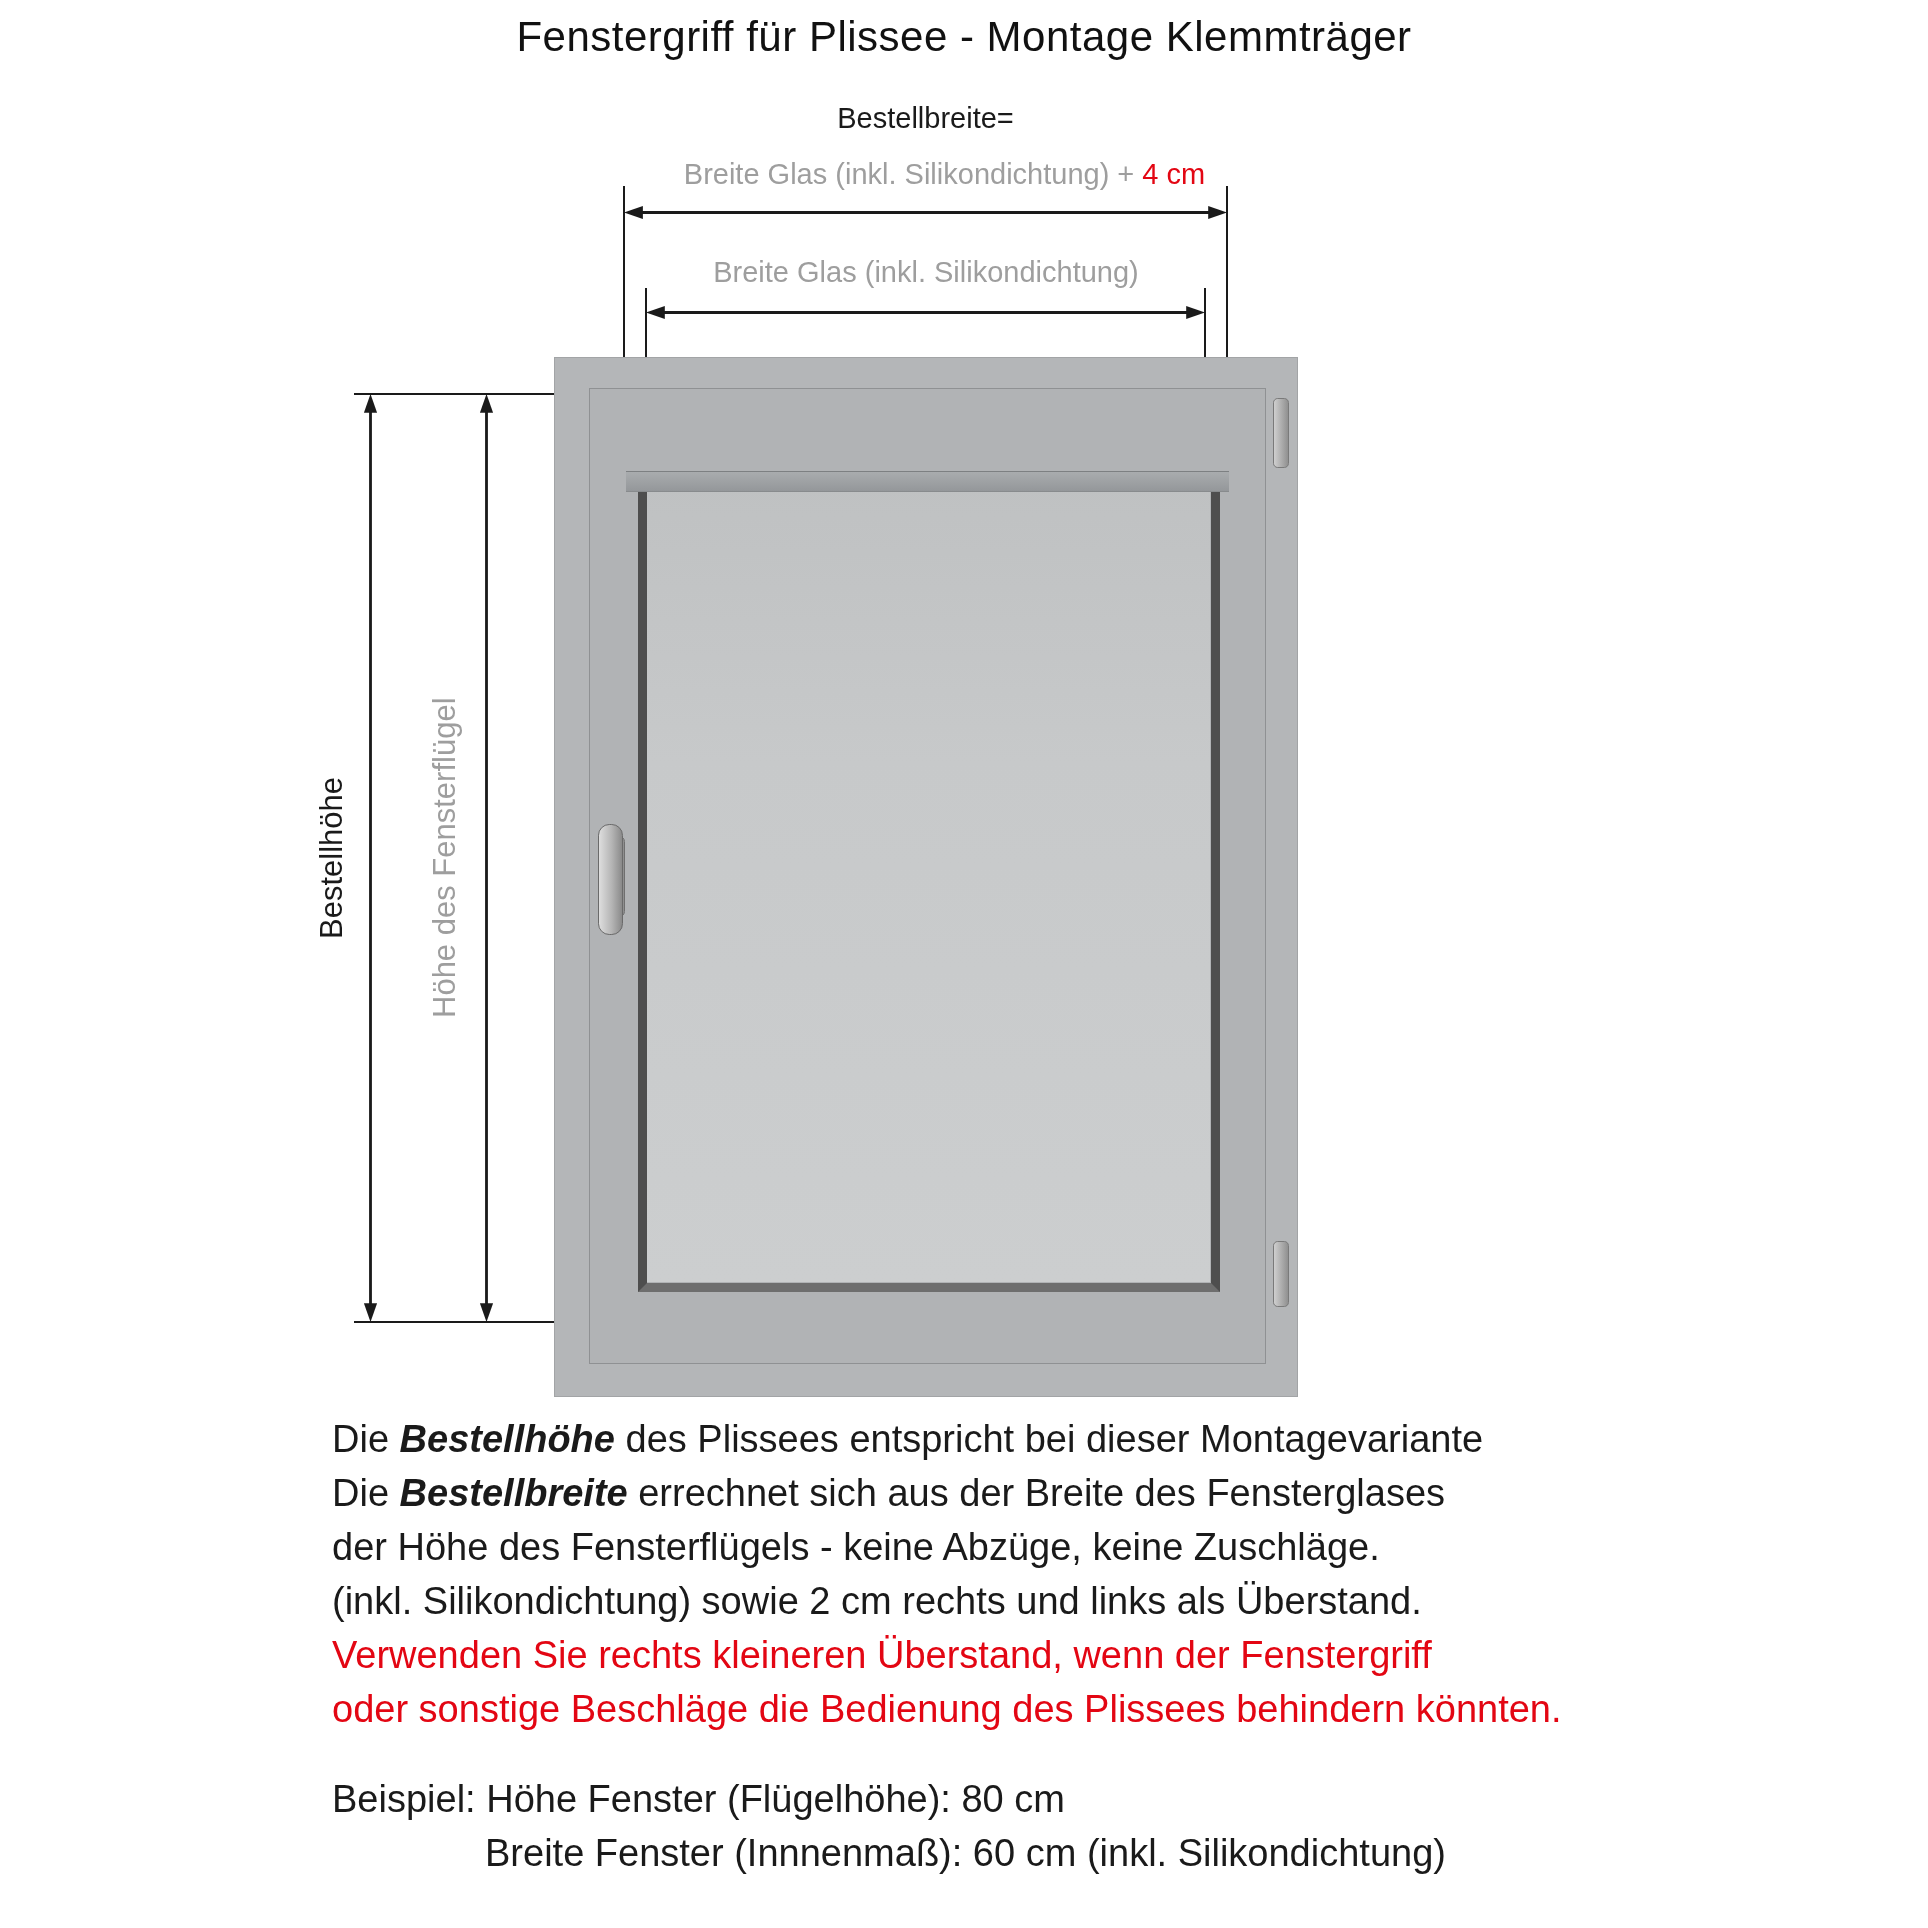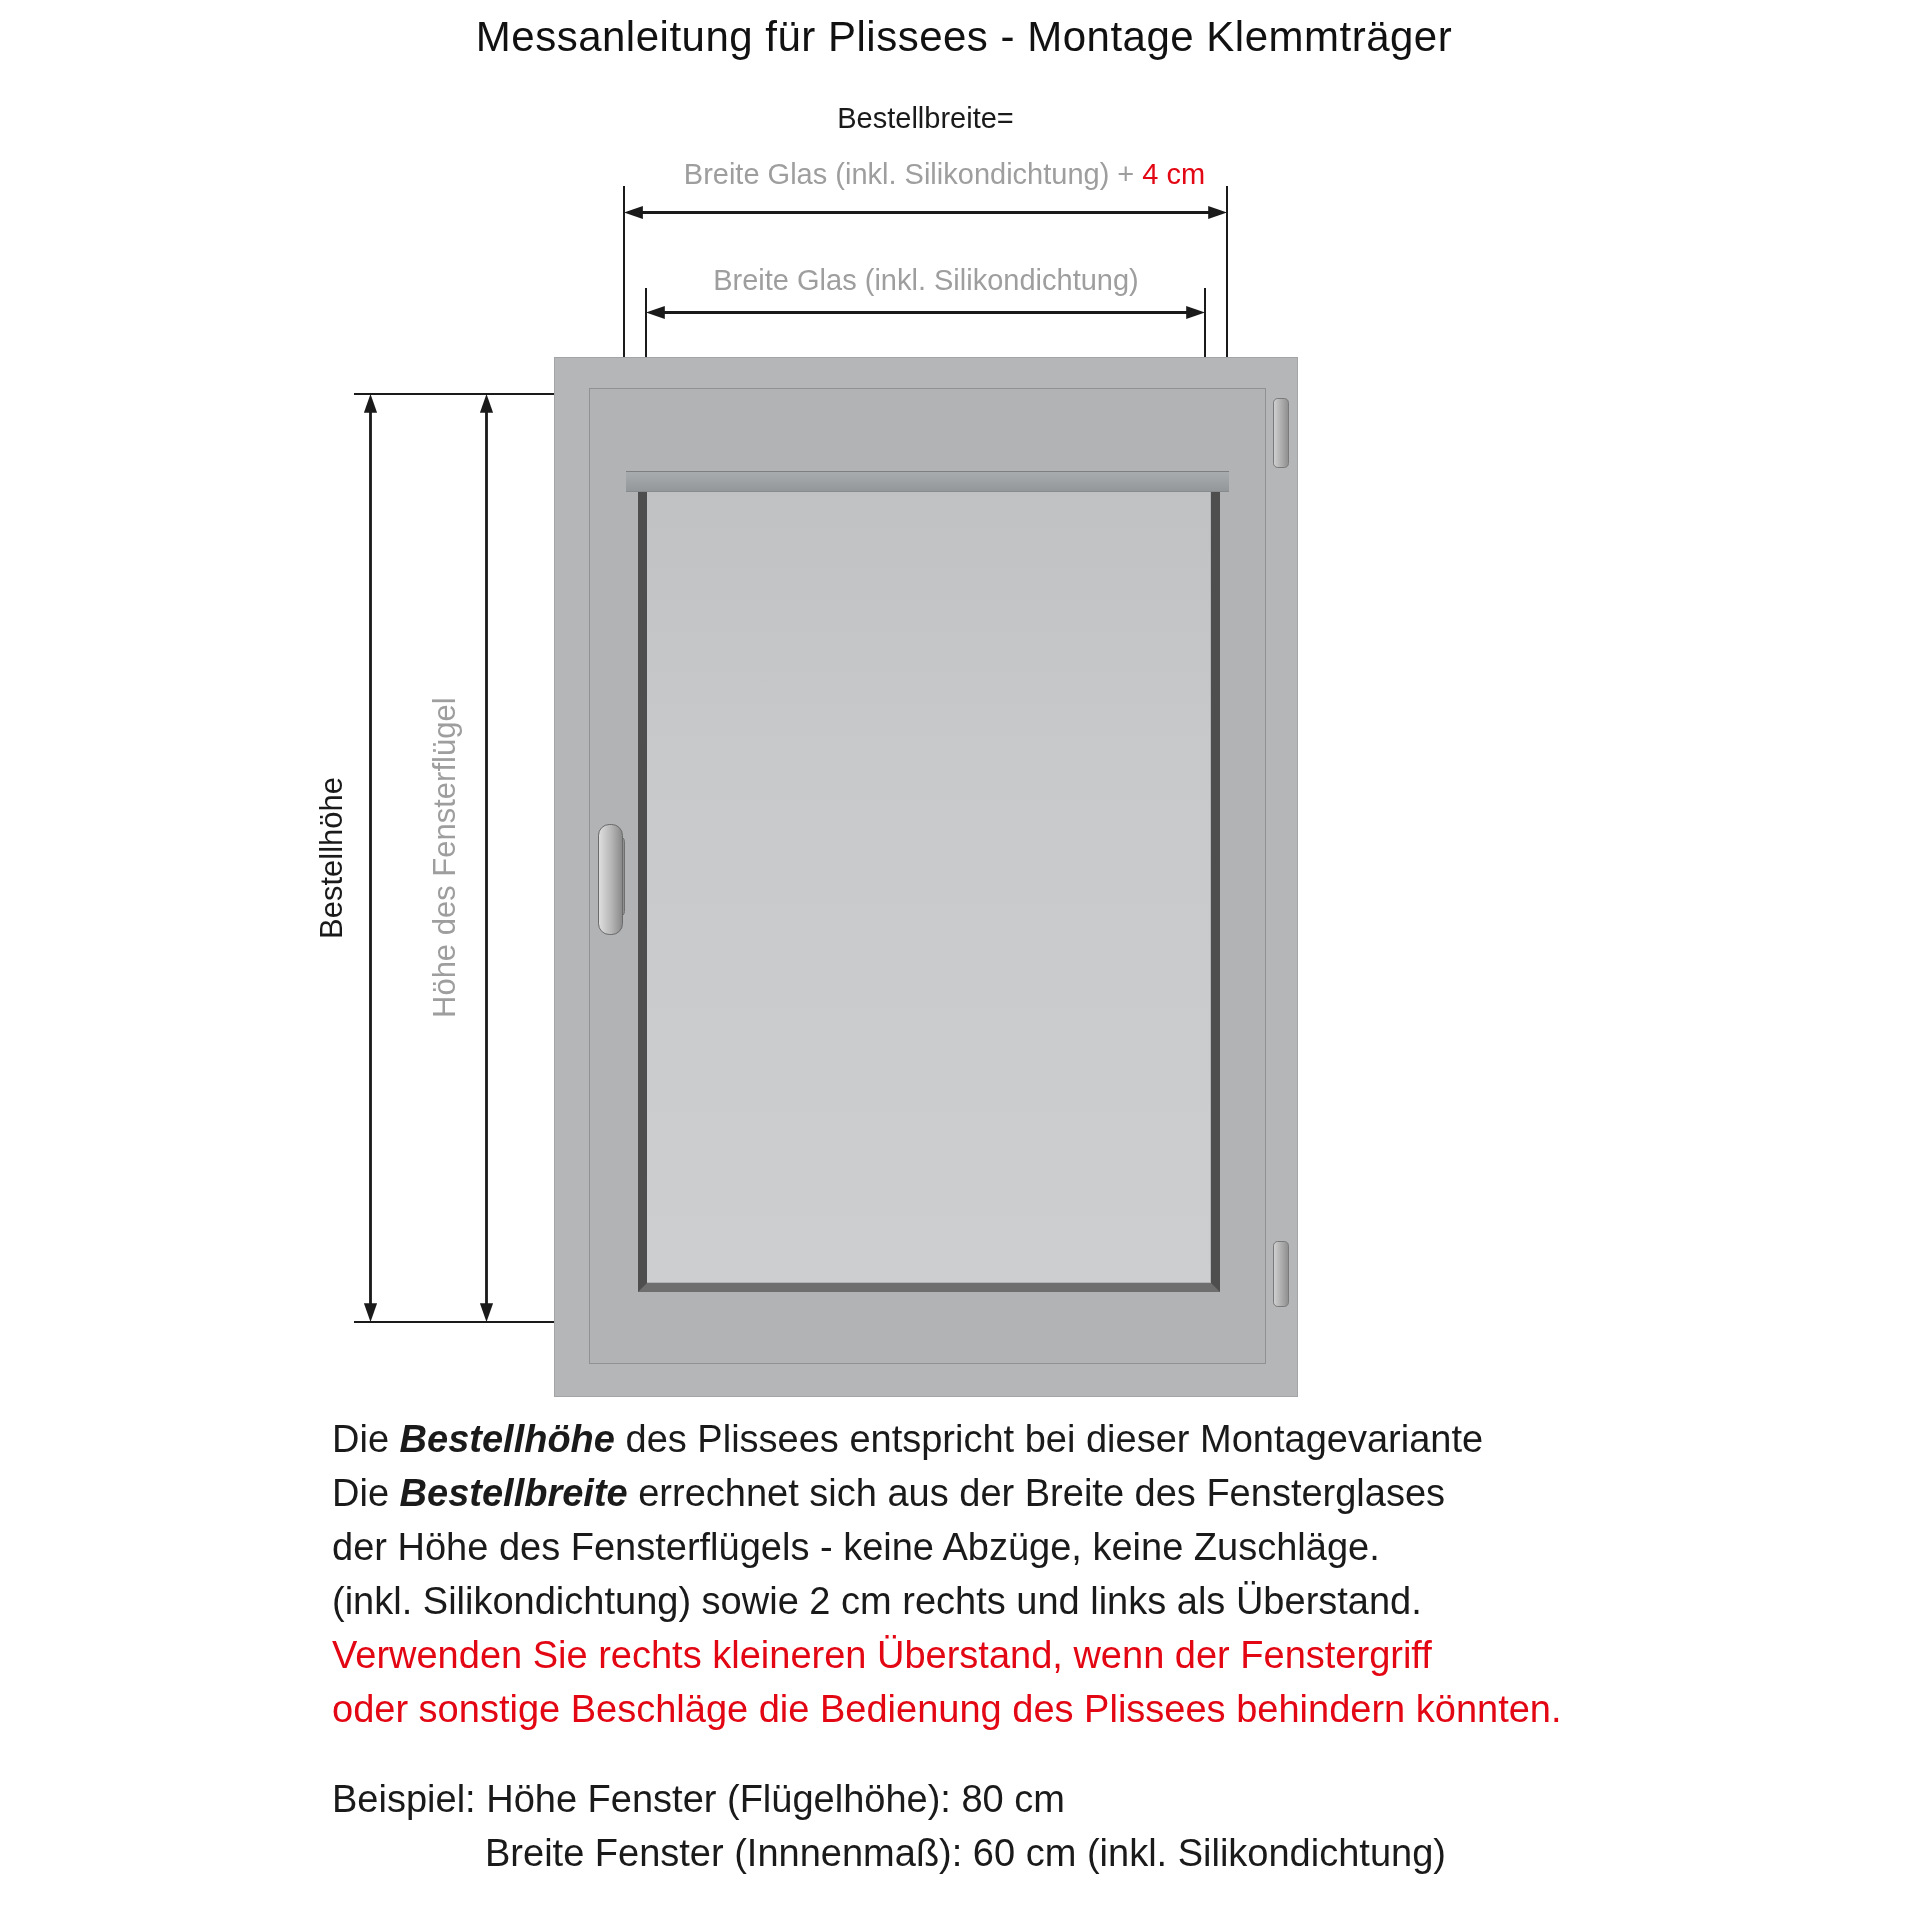--- a/index.html
+++ b/index.html
@@ -69,29 +69,29 @@
   .nline.warn { color:#e30613; }
   .em { font-weight:bold; font-style:italic; }
   .example { margin-top:36px; }
   .indent { padding-left:153px; }
 </style>
 </head>
 <body>
 
 <div class="page">
 
-  <div class="title">Messanleitung für Plissees - Montage Klemmträger</div>
+  <div class="title">Fenstergriff für Plissee - Montage Klemmträger</div>
 
   <div class="dimlabel" style="left:624px; top:102px; width:603px; font-size:29px;">Bestellbreite=</div>
 
   <div class="dimlabel" style="left:549px; top:158px; width:791px;">
     <span class="gray" style="color:#9e9e9e;">Breite Glas (inkl. Silikondichtung) + </span><span class="red">4 cm</span>
   </div>
 
-  <div class="dimlabel gray" style="left:552px; top:256px; width:748px;margin-top:8px;">Breite Glas (inkl. Silikondichtung)</div>
+  <div class="dimlabel gray" style="left:552px; top:256px; width:748px;">Breite Glas (inkl. Silikondichtung)</div>
 
   <div class="arrow" style="left:624px; top:203px; width:603px; height:19px;">
     <svg width="603" height="19" viewBox="0 0 640 20">
       <line x1="12" y1="10" x2="628" y2="10" stroke="#1a1a1a" stroke-width="3"></line>
       <polygon points="0,10 20,3 20,17" fill="#1a1a1a"></polygon>
       <polygon points="640,10 620,3 620,17" fill="#1a1a1a"></polygon>
     </svg>
   </div>
 
   <div class="arrow" style="left:646px; top:303px; width:559px; height:19px;">

